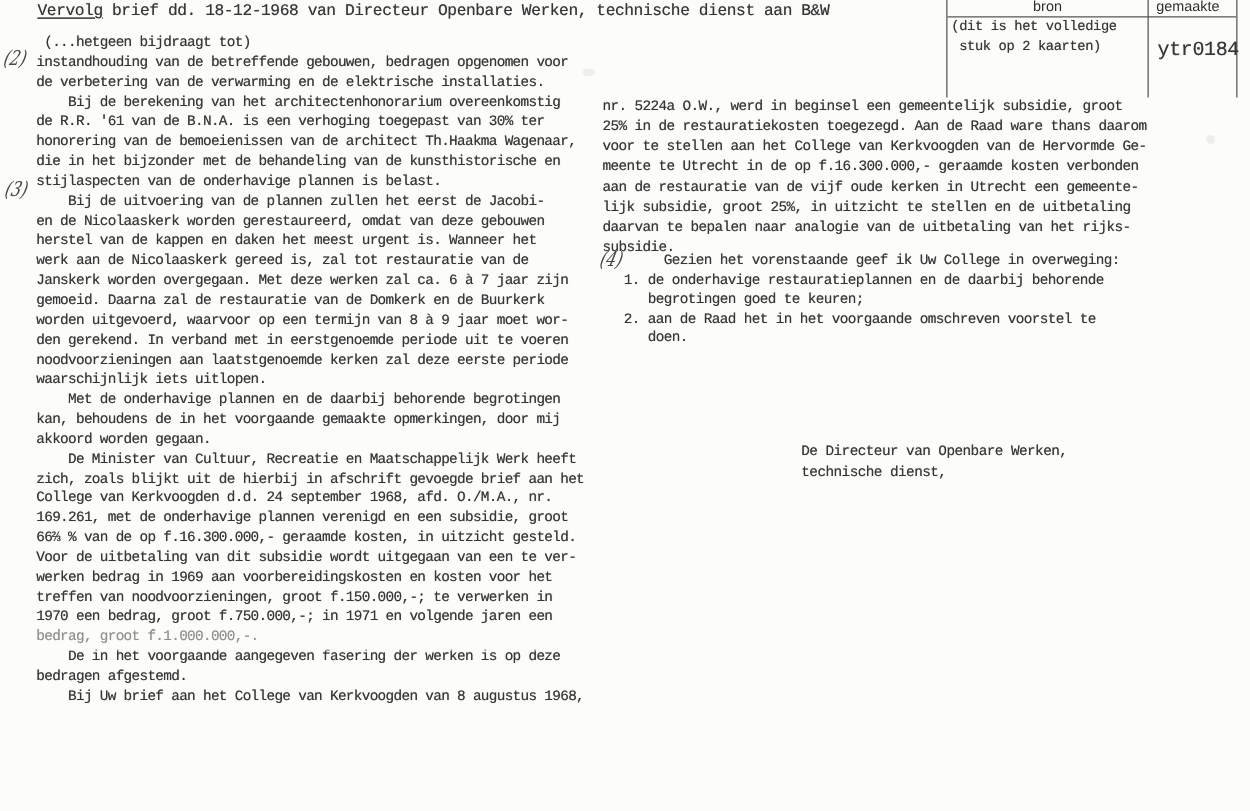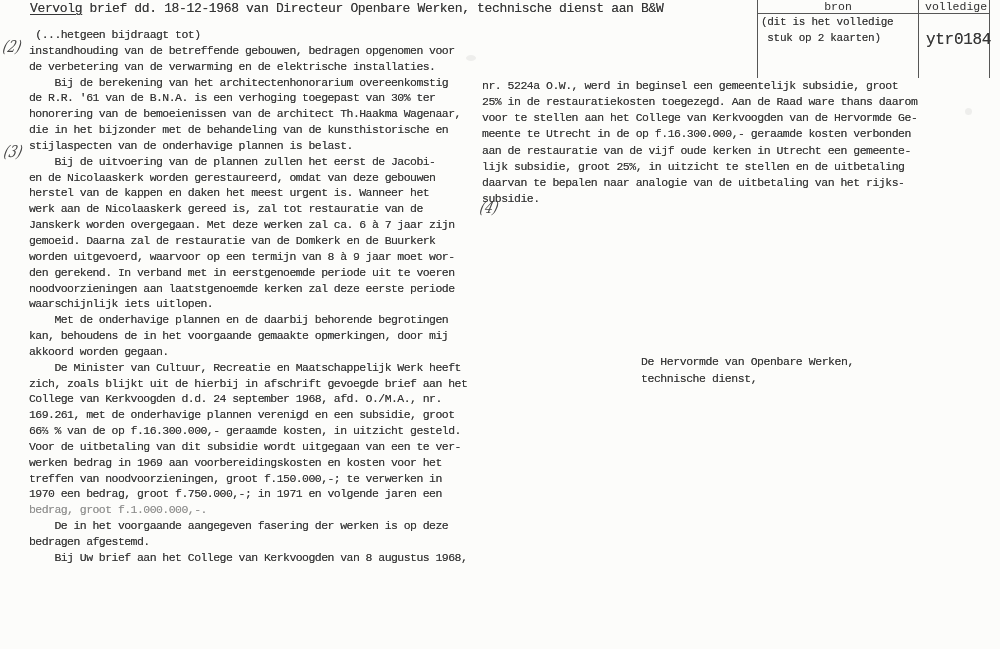--- a/index.html
+++ b/index.html
@@ -82,21 +82,21 @@
     position: absolute;
     left: 0;
     top: 13px;
     width: 100%;
     height: 1px;
     background: #565656;
   }
   .st-header {
     position: absolute;
     top: 0;
-    font-family: Liberation Mono, monospace;
+    font-family: Liberation Sans, sans-serif;
     font-size: 11.5px;
     color: #2f2f2f;
     white-space: pre;
   }
   .st-header-bron {
     left: 0;
     width: 160px;
     text-align: center;
   }
   .st-header-verwerkt {
@@ -157,21 +157,21 @@
 <body>
 
 <div class="page">
 
   <div class="type title-line"><span class="underlined">Vervolg</span><span> brief dd. 18-12-1968 van Directeur Openbare Werken, technische dienst aan B&amp;W</span></div>
 
   <div class="stamp-table">
     <div class="st-divider"></div>
     <div class="st-headrule"></div>
     <div class="st-header st-header-bron">bron</div>
-    <div class="st-header st-header-verwerkt">volledige</div>
+    <div class="st-header st-header-verwerkt">gemaakte</div>
     <div class="st-note">(dit is het volledige
  stuk op 2 kaarten)</div>
     <div class="st-code">ytr0184</div>
   </div>
 
   <div class="mark mark-2">(2)</div>
   <div class="mark mark-3">(3)</div>
   <div class="mark mark-4">(4)</div>
 
   <div class="type left-col"> (...hetgeen bijdraagt tot)
@@ -211,21 +211,26 @@
 
   <div class="type right-col-body">nr. 5224a O.W., werd in beginsel een gemeentelijk subsidie, groot
 25% in de restauratiekosten toegezegd. Aan de Raad ware thans daarom
 voor te stellen aan het College van Kerkvoogden van de Hervormde Ge-
 meente te Utrecht in de op f.16.300.000,- geraamde kosten verbonden
 aan de restauratie van de vijf oude kerken in Utrecht een gemeente-
 lijk subsidie, groot 25%, in uitzicht te stellen en de uitbetaling
 daarvan te bepalen naar analogie van de uitbetaling van het rijks-
 subsidie.</div>
 
-
-  <div class="type signature-block">De Hervormde van Openbare Werken,
+  <div class="type right-col-advice">     Gezien het vorenstaande geef ik Uw College in overweging:
+1. de onderhavige restauratieplannen en de daarbij behorende
+   begrotingen goed te keuren;
+2. aan de Raad het in het voorgaande omschreven voorstel te
+   doen.</div>
+
+  <div class="type signature-block">De Directeur van Openbare Werken,
 technische dienst,</div>
 
   <div class="fade-artifact"></div>
   <div class="smudge smudge-1"></div>
   <div class="smudge smudge-2"></div>
 
 </div>
 
 </body></html>

